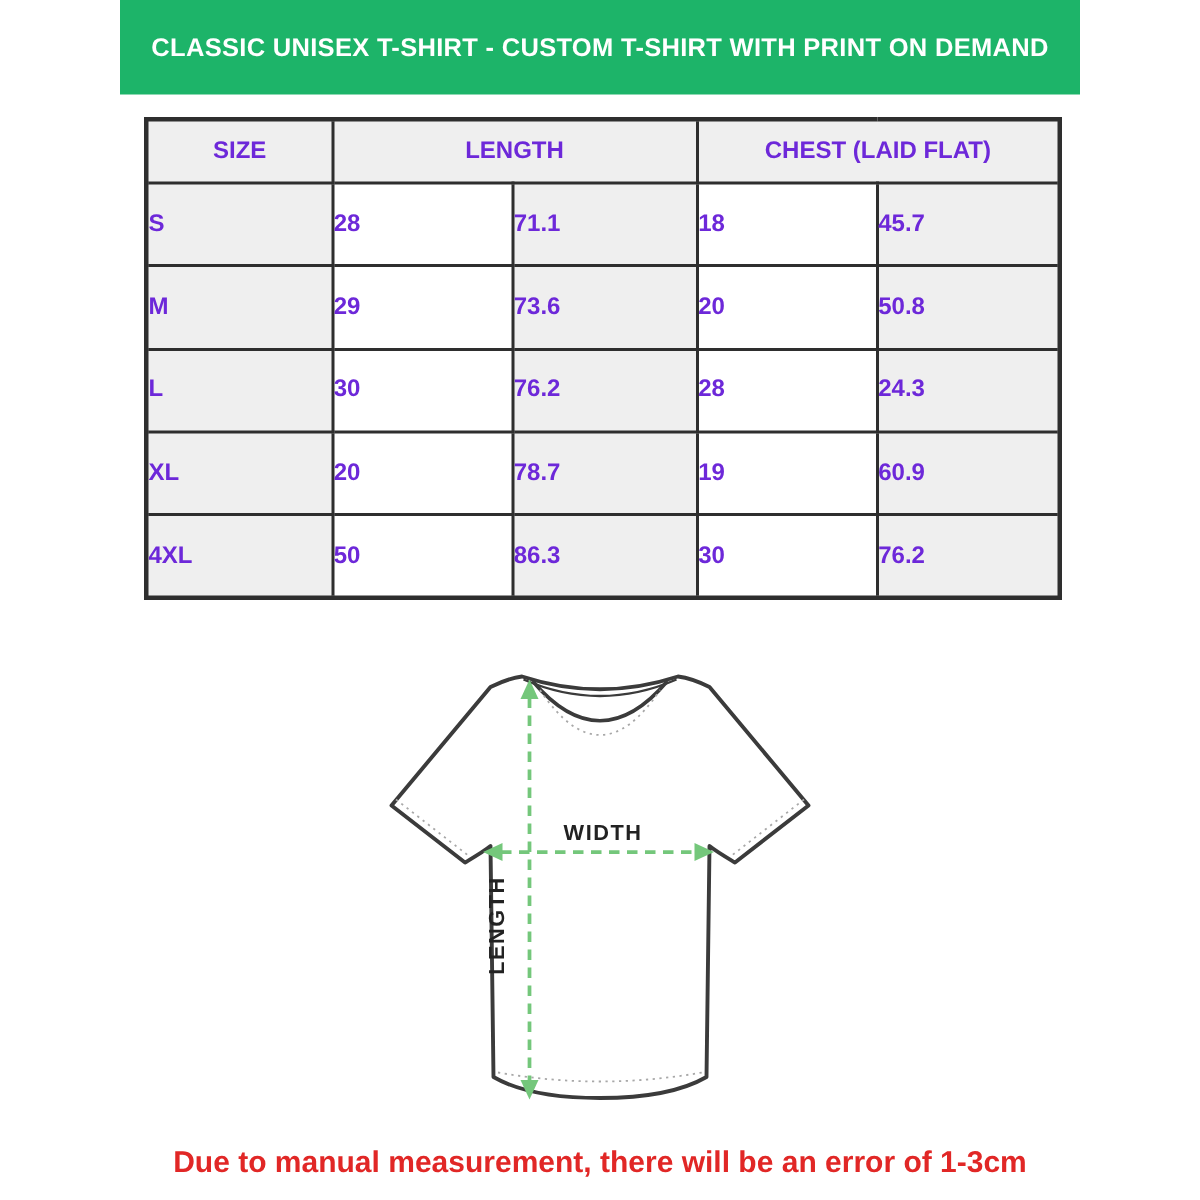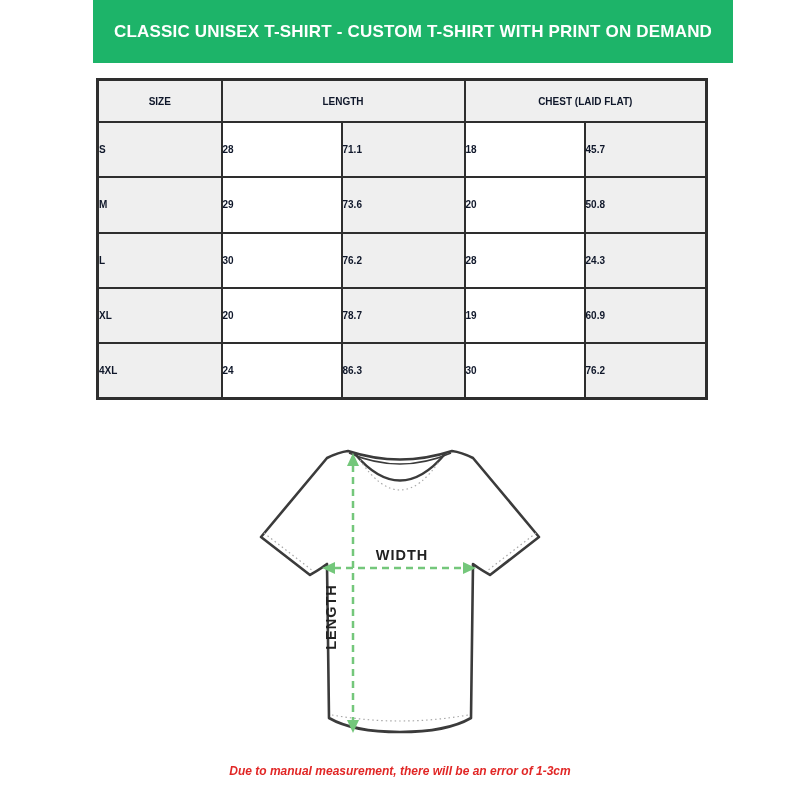--- a/index.html
+++ b/index.html
@@ -16,40 +16,40 @@
     color:#ffffff;font-size:17px;font-weight:bold;letter-spacing:.2px;white-space:nowrap;
   }
   
   table.size-chart{
     position:absolute;left:96px;top:78px;width:609px;height:322px;
     border-collapse:collapse;table-layout:fixed;
     border:3px solid #2e2e2e;
   }
   table.size-chart th,table.size-chart td{
     border:2px solid #2e2e2e;vertical-align:middle;
-    font-size:10px;font-weight:bold;color:#0f172a;padding:0;
+    font-size:16px;font-weight:bold;color:#6d28d9;padding:0;
   }
   table.size-chart thead th{background:#efefef;height:40px;}
   table.size-chart tbody tr{height:35px;}
   table.size-chart tbody td{background:#ffffff;}
   table.size-chart tbody td:nth-child(odd){background:#efefef;}
   
   .diagram{position:absolute;left:230px;top:425px;width:340px;height:340px;}
   
   .footer-note{
     position:absolute;left:0;top:764px;width:800px;text-align:center;
-    font-size:12px;font-weight:bold;font-style:italic;
+    font-size:20px;font-weight:bold;
   }
 </style>
 </head>
 <body>
 
 <div class="page">
 
-  <div class="banner" style="background:#1db469;margin-left:13px;">
+  <div class="banner" style="background:#1db469;">
     <div class="banner-title">CLASSIC UNISEX T-SHIRT - CUSTOM T-SHIRT WITH PRINT ON DEMAND</div>
   </div>
 
   <table class="size-chart">
     <colgroup>
       <col style="width:124px">
         <col style="width:120px">
         <col style="width:123px">
         <col style="width:120px">
         <col style="width:122px">
@@ -85,21 +85,21 @@
       </tr>
       <tr>
         <td>XL</td>
         <td>20</td>
         <td>78.7</td>
         <td>19</td>
         <td>60.9</td>
       </tr>
       <tr>
         <td>4XL</td>
-        <td>24</td>
+        <td>50</td>
         <td>86.3</td>
         <td>30</td>
         <td>76.2</td>
       </tr>
     </tbody>
   </table>
 
   <svg class="diagram" viewBox="0 0 340 340" xmlns="http://www.w3.org/2000/svg">
 
     <path d="M118,26 C110,27 103,30 97,33 L31,112 L80,150 C85,147 92,143 97,139

